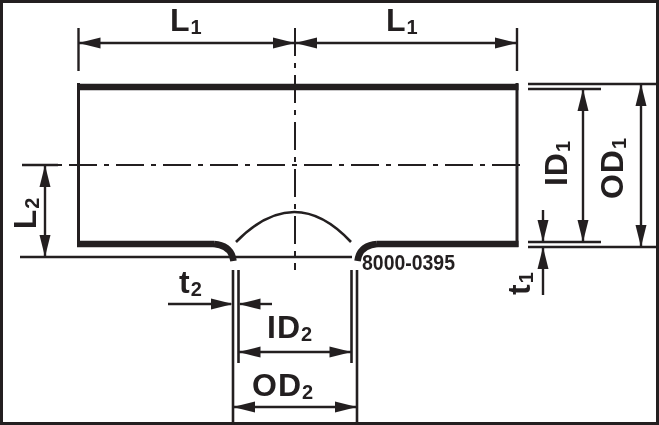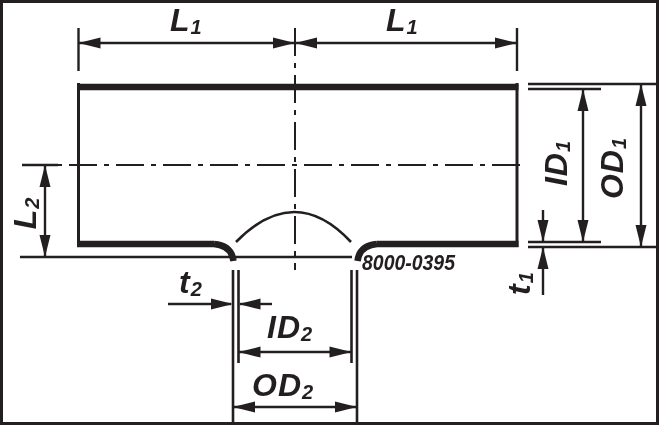--- a/index.html
+++ b/index.html
@@ -1,17 +1,17 @@
 <!DOCTYPE html>
 <html style="--line: #231f20; --bg: #ffffff;"><head>
 <meta charset="utf-8">
 <style>
   :root { --line:#231f20; --bg:#ffffff; }
   html,body { margin:0; padding:0; background:var(--bg); }
-  .page { width:659px; height:425px; position:relative; background:var(--bg); overflow:hidden;font-style:italic; }
+  .page { width:659px; height:425px; position:relative; background:var(--bg); overflow:hidden; }
   svg { display:block; width:659px; height:425px; }
 
   
   .frame { fill:none; stroke:var(--line); stroke-width:3; }
   .thick { fill:none; stroke:var(--line); stroke-width:6.5; }
   .med   { fill:none; stroke:var(--line); stroke-width:3; }
   .thin  { fill:none; stroke:var(--line); stroke-width:2.6; }
   .dim   { fill:none; stroke:var(--line); stroke-width:2.4; }
   .cl    { fill:none; stroke:var(--line); stroke-width:2; stroke-dasharray:28 7 5 7; }
   .arw   { fill:var(--line); stroke:none; }

